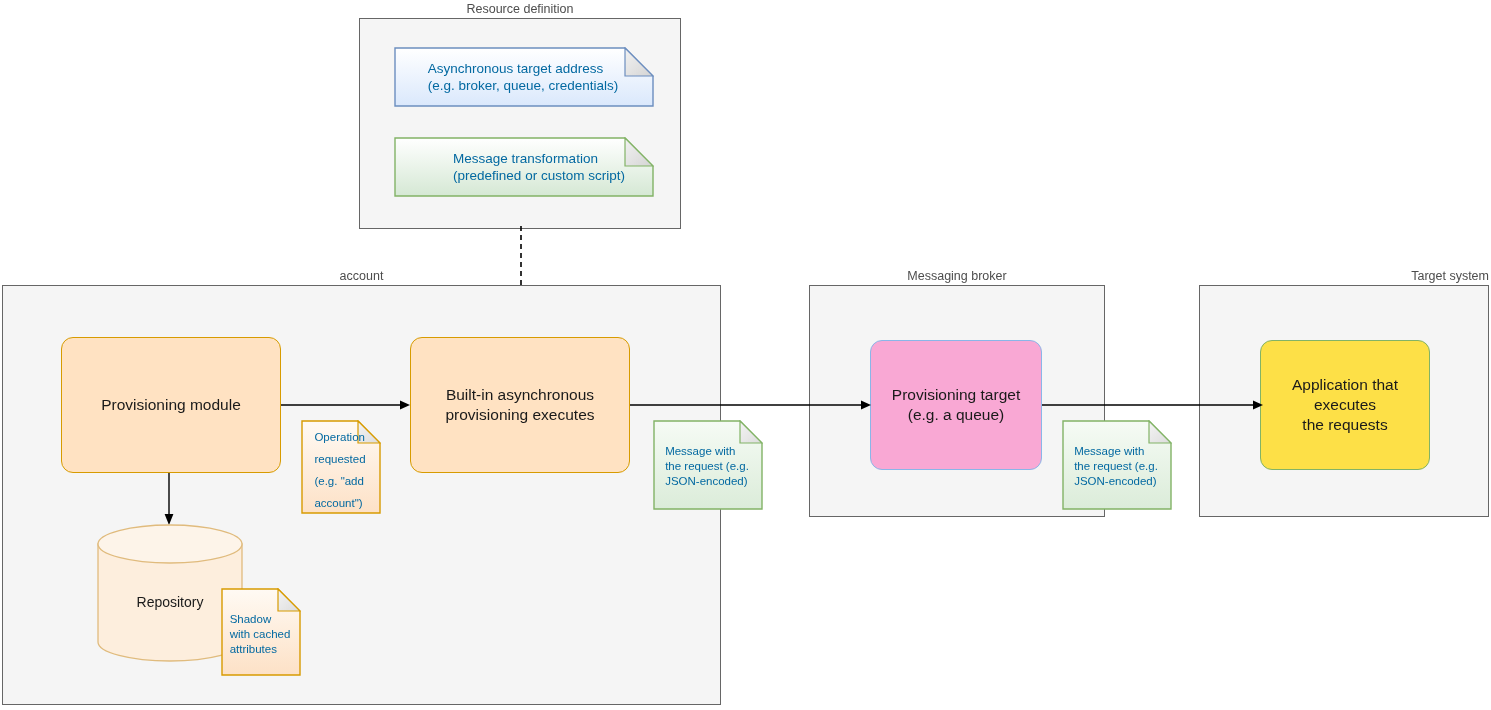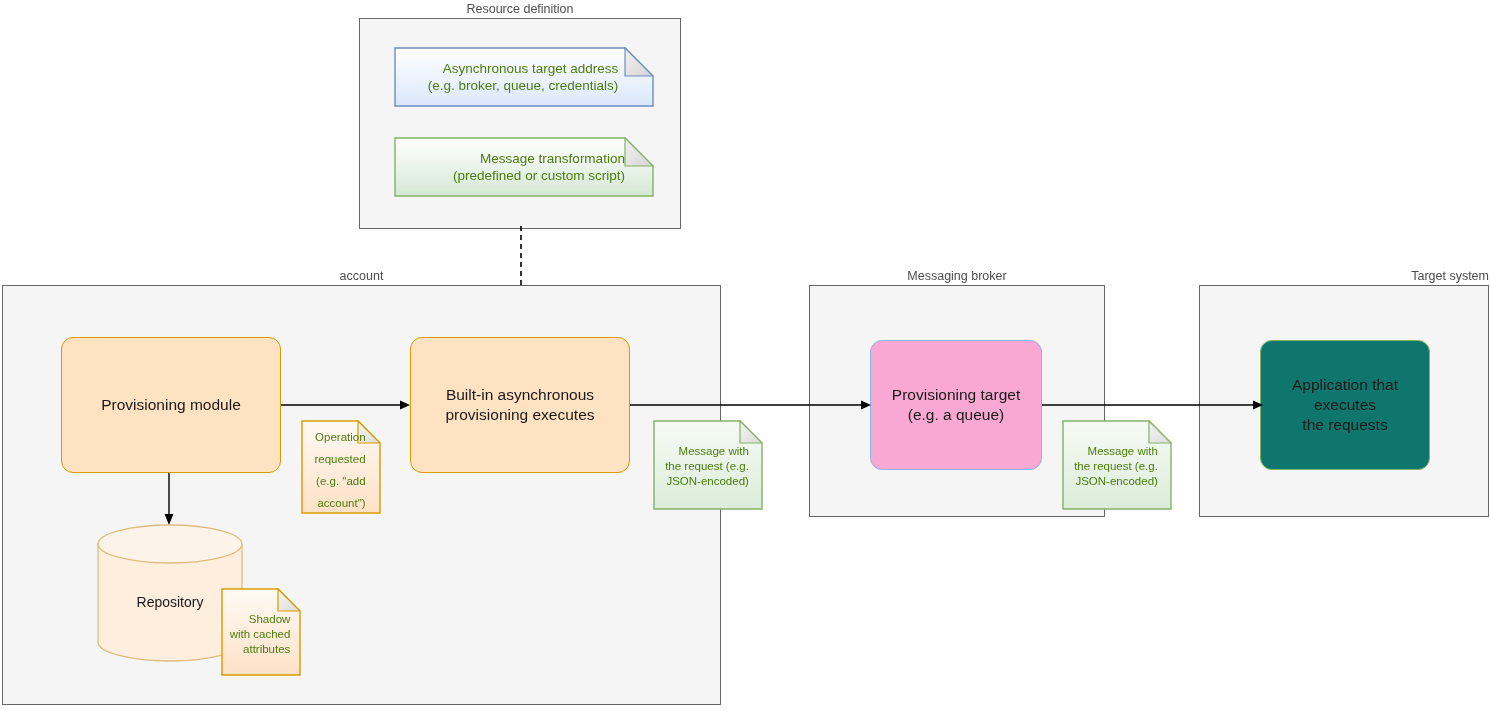--- a/index.html
+++ b/index.html
@@ -47,21 +47,21 @@
   }
   .node-orange {
     background: #ffe2c2;
     border: 1.6px solid #d79b00;
   }
   .node-blue {
     background: #f9a8d4;
     border: 1.6px solid #8ab6e8;
   }
   .node-green {
-    background: #0f766e;
+    background: #fde047;
     border: 1.6px solid #82b366;
   }
 
   
   .cylinder {
     position: absolute;
   }
   .cyl-label {
     position: absolute;
     left: 0; right: 0;
@@ -74,22 +74,22 @@
   
   .note {
     position: absolute;
   }
   .note-text {
     position: absolute;
     left: 0; right: 0;
     display: flex;
     align-items: center;
     justify-content: center;
-    text-align: right;
-    color: #4d7c0f;
+    text-align: left;
+    color: #0369a1;
     white-space: pre-line;
   }
 
   
   .conn { position: absolute; overflow: visible; }
 </style>
 </head>
 <body>
 
 <div id="canvas">

